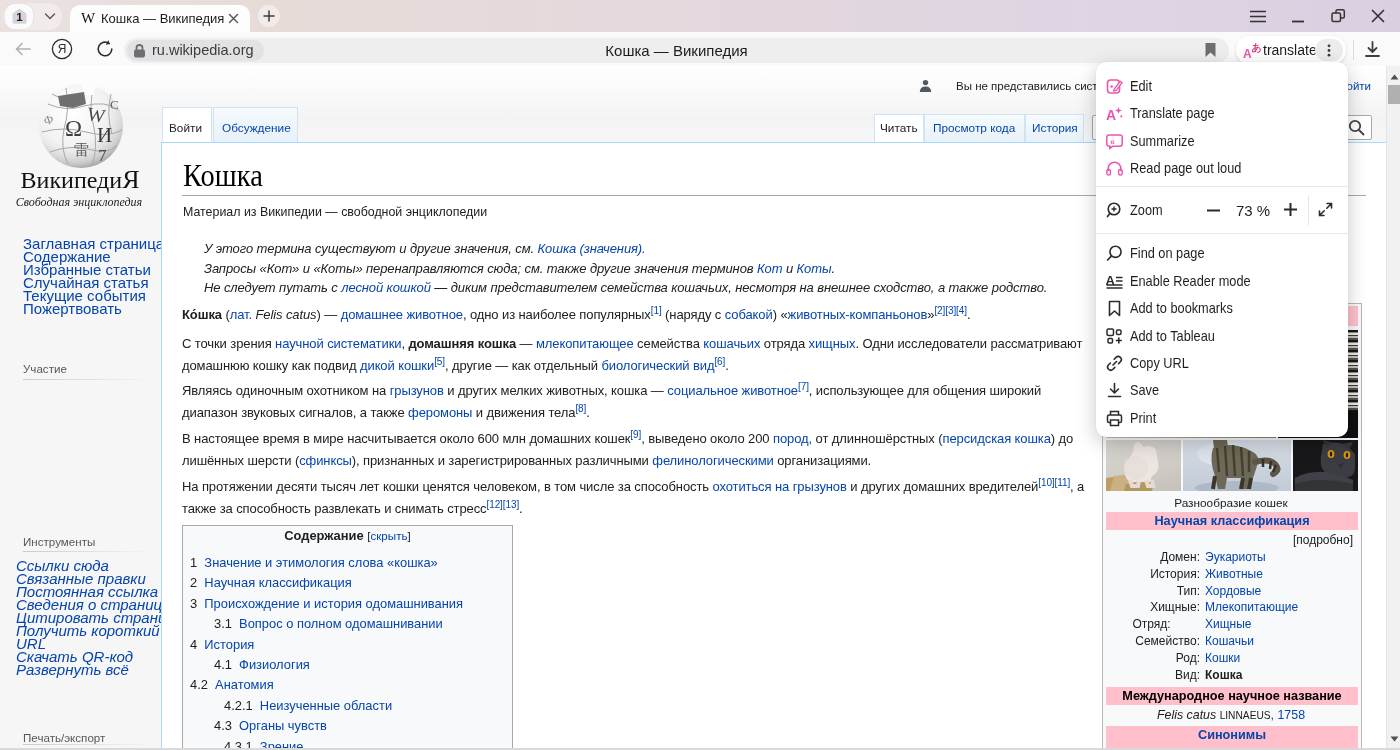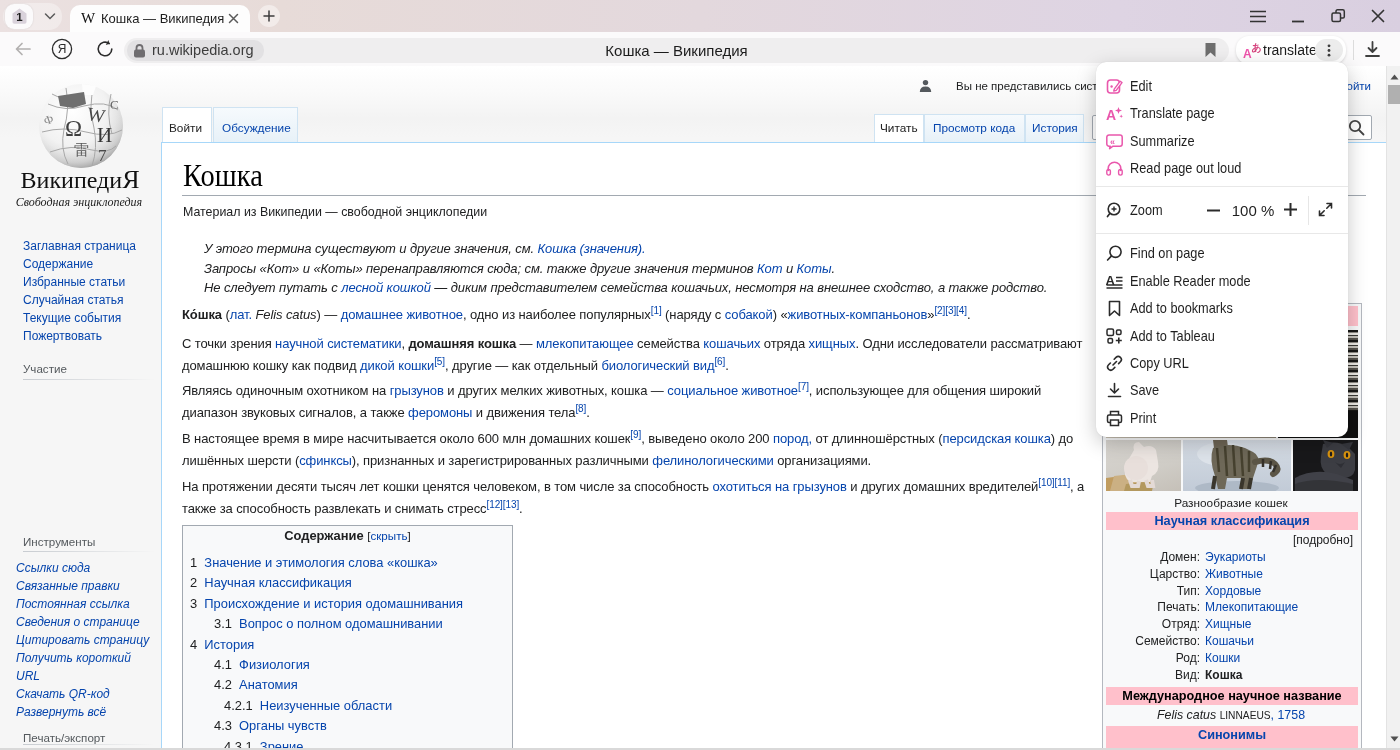--- a/index.html
+++ b/index.html
@@ -20,21 +20,21 @@
   #translate{position:absolute;left:1236px;top:4px;width:110px;height:28px;border-radius:13px;background:#fff;
              box-shadow:0 1px 3px rgba(0,0,0,.15);}
   
   #page{position:absolute;left:0;top:66px;width:1400px;height:684px;
         background:linear-gradient(#ffffff 0px,#fafafa 25px,#f3f3f3 52px,#f6f6f6 72px);}
   #content{position:absolute;left:161px;top:76px;width:1225px;height:608px;background:#fff;
            border-left:1px solid #a7d7f9;border-top:1px solid #a7d7f9;}
   .tab{position:absolute;font-size:11.8px;}
   .ptext{position:absolute;white-space:nowrap;font-size:13px;letter-spacing:-0.1px;color:#202122;line-height:21.5px;}
   .hnote{position:absolute;white-space:nowrap;font-size:13px;letter-spacing:-0.1px;font-style:italic;color:#202122;line-height:19.5px;}
-  .sblk{position:absolute;font-size:12px;color:#0645ad;white-space:nowrap;line-height:18px;}
+  .sblk{position:absolute;font-size:15px;color:#0645ad;white-space:nowrap;line-height:13px;}
   .sbh{position:absolute;font-size:11.6px;color:#54595d;white-space:nowrap;}
   
   #infobox{position:absolute;left:1102px;top:237px;width:258px;height:447px;
            background:#f8f9fa;border:1px solid #b4b8bf;border-bottom:none;}
   .pinkbar{position:absolute;left:3px;width:252px;background:#ffc0cb;text-align:center;
            font-size:12.7px;font-weight:bold;}
   .taxrow{position:absolute;left:0;width:97px;text-align:right;font-size:12px;color:#202122;white-space:nowrap;}
   .taxval{position:absolute;left:102px;font-size:12px;white-space:nowrap;}
   
   #menu{position:absolute;left:1096px;top:62px;width:252px;height:375px;background:#fff;
@@ -225,21 +225,21 @@
 
   <div class="abs" style="left:182px;top:459px;width:331px;height:225px;background:#f8f9fa;border:1px solid #a2a9b1;box-sizing:border-box;"></div>
   <div class="abs" style="left:182px;top:462px;width:331px;text-align:center;font-size:12.9px;color:#202122;"><b>Содержание</b> <span style="font-size:11.6px">[<span class="lk">скрыть</span>]</span></div>
   <div class="abs" style="left:190px;top:487px;font-size:12.9px;color:#202122;line-height:20.4px;white-space:nowrap;">
     1&nbsp;&nbsp;<span class="lk">Значение и этимология слова «кошка»</span><br>
     2&nbsp;&nbsp;<span class="lk">Научная классификация</span><br>
     3&nbsp;&nbsp;<span class="lk">Происхождение и история одомашнивания</span><br>
     <span style="margin-left:24px">3.1&nbsp;&nbsp;<span class="lk">Вопрос о полном одомашнивании</span></span><br>
     4&nbsp;&nbsp;<span class="lk">История</span><br>
     <span style="margin-left:24px">4.1&nbsp;&nbsp;<span class="lk">Физиология</span></span><br>
-    <span style="margin-left:24px">4.2&nbsp;&nbsp;<span class="lk">Анатомия</span></span><br>
+    <span style="">4.2&nbsp;&nbsp;<span class="lk">Анатомия</span></span><br>
     <span style="margin-left:34px">4.2.1&nbsp;&nbsp;<span class="lk">Неизученные области</span></span><br>
     <span style="margin-left:24px">4.3&nbsp;&nbsp;<span class="lk">Органы чувств</span></span><br>
     <span style="margin-left:34px">4.3.1&nbsp;&nbsp;<span class="lk">Зрение</span></span>
   </div>
   <div id="infobox">
 
     <div class="pinkbar" style="top:2px;height:20px;line-height:20px;color:#000;">Кошка</div>
 
     <div class="abs" style="left:3px;top:26px;width:170px;height:108px;background:linear-gradient(135deg,#9c9488 0%,#c9c2b4 40%,#8a8274 100%);"></div>
     <div class="abs" style="left:175px;top:26px;width:80px;height:81px;background:repeating-linear-gradient(180deg,#181816 0 2px,#8d8a84 2px 3px,#ece9e4 3px 5px,#3a3a36 5px 6px,#c5c2bb 6px 8px,#55524c 8px 10px);"></div>
@@ -279,27 +279,27 @@
         <path d="M42 22 Q47 26 52 22 L48 28 Z" fill="#2e2f35"></path>
         <path d="M2 38 Q20 28 44 34 L60 40 L60 51 L2 51 Z" fill="#404148"></path>
         <path d="M2 44 Q24 36 60 44 L60 51 L2 51 Z" fill="#333438"></path>
       </svg>
     </div>
     <div class="abs" style="left:0;top:192px;width:256px;text-align:center;font-size:11.8px;color:#202122;">Разнообразие кошек</div>
     <div class="pinkbar" style="top:208px;height:18px;line-height:18px;"><span class="lk" style="font-weight:bold;">Научная классификация</span></div>
     <div class="abs" style="left:0;top:229px;width:250px;text-align:right;font-size:12px;color:#202122;">[подробно]</div>
     <div class="taxrow" style="top:246px;">Домен:</div>
         <div class="taxval lk" style="top:246px;">Эукариоты</div>
-    <div class="taxrow" style="top:263px;">Царство:</div>
+    <div class="taxrow" style="top:263px;">История:</div>
         <div class="taxval lk" style="top:263px;">Животные</div>
     <div class="taxrow" style="top:280px;">Тип:</div>
         <div class="taxval lk" style="top:280px;">Хордовые</div>
-    <div class="taxrow" style="top:296px;">Печать:</div>
+    <div class="taxrow" style="top:296px;">Хищные:</div>
         <div class="taxval lk" style="top:296px;">Млекопитающие</div>
-    <div class="taxrow" style="top:313px;">Отряд:</div>
+    <div class="taxrow" style="top:313px;text-align:center;">Отряд:</div>
         <div class="taxval lk" style="top:313px;">Хищные</div>
     <div class="taxrow" style="top:330px;">Семейство:</div>
         <div class="taxval lk" style="top:330px;text-align:center;">Кошачьи</div>
     <div class="taxrow" style="top:347px;">Род:</div>
         <div class="taxval lk" style="top:347px;">Кошки</div>
     <div class="taxrow" style="top:364px;">Вид:</div>
         <div class="taxval" style="top:364px;color:#202122;font-weight:bold;">Кошка</div>
     <div class="pinkbar" style="top:383px;height:18px;line-height:18px;color:#000;">Международное научное название</div>
     <div class="abs" style="left:0;top:404px;width:256px;text-align:center;font-size:12.4px;color:#202122;"><i>Felis catus</i> <span style="font-size:10.2px;">LINNAEUS</span><span class="lk">, 1758</span></div>
     <div class="pinkbar" style="top:422px;height:30px;line-height:18px;"><span class="lk" style="font-weight:bold;">Синонимы</span></div>
@@ -349,21 +349,21 @@
 
   <svg class="mic" style="top:139.5px" viewBox="0 0 17 17">
     <circle cx="8" cy="7" r="5.8" fill="none" stroke="#2b2b2b" stroke-width="1.6"></circle>
     <path d="M8 4.5 V9.5 M5.5 7 H10.5" stroke="#2b2b2b" stroke-width="1.4"></path>
     <path d="M3.8 11.5 L1.5 14.5" stroke="#2b2b2b" stroke-width="1.7" stroke-linecap="round"></path>
   </svg>
   <div class="mi" style="top:139.5px">Zoom</div>
   <svg class="abs" style="left:111px;top:147px" width="13" height="3" viewBox="0 0 13 3">
         <path d="M0 1.5 H13" stroke="#2b2b2b" stroke-width="2"></path>
       </svg>
-  <div class="abs" style="left:131px;top:139.5px;width:52px;text-align:center;font-size:15px;color:#1f1f1f;">100 %</div>
+  <div class="abs" style="left:131px;top:139.5px;width:52px;text-align:center;font-size:15px;color:#1f1f1f;">73 %</div>
   <svg class="abs" style="left:188px;top:141px" width="13" height="13" viewBox="0 0 13 13">
         <path d="M6.5 0 V13 M0 6.5 H13" stroke="#2b2b2b" stroke-width="2"></path>
       </svg>
   <div class="abs" style="left:212px;top:134px;width:1px;height:29px;background:#e6e6e6;"></div>
   <svg class="abs" style="left:222px;top:140px" width="15" height="15" viewBox="0 0 15 15">
     <path d="M9 1.5 H13.5 V6 M13.5 1.5 L8.8 6.2 M6 13.5 H1.5 V9 M1.5 13.5 L6.2 8.8" fill="none" stroke="#2b2b2b" stroke-width="1.6" stroke-linecap="round"></path>
   </svg>
   <div class="mdiv" style="top:171px"></div>
 
   <svg class="mic" style="top:183px" viewBox="0 0 17 17">

